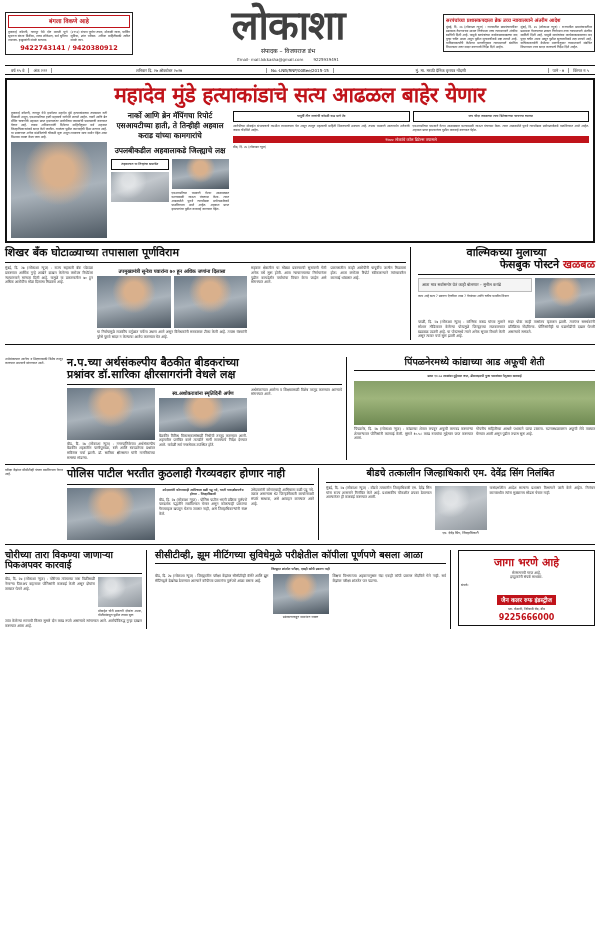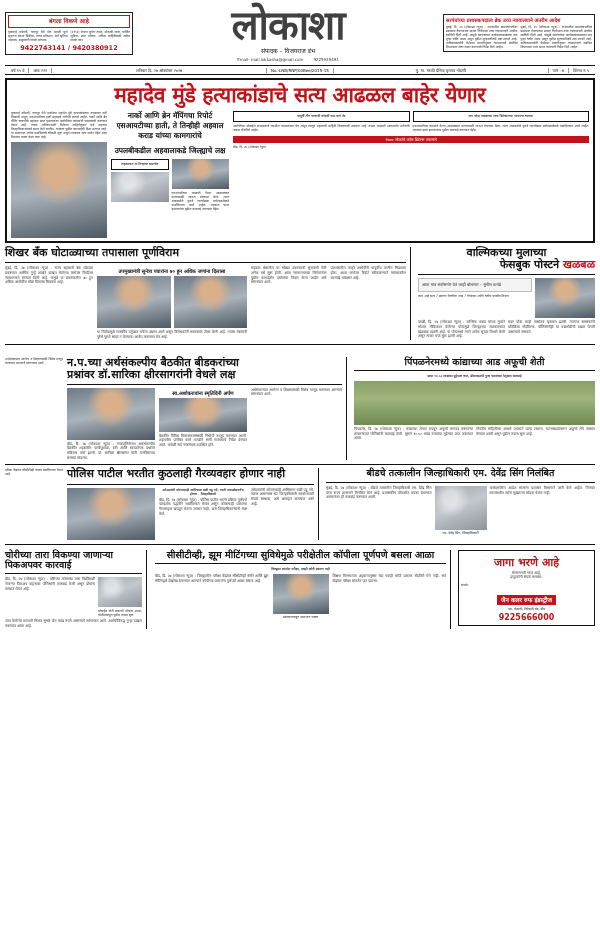--- a/index.html
+++ b/index.html
@@ -307,21 +307,21 @@
         <div style="flex:1" class="tiny2">बीड, दि. २७ (लोकाशा न्यूज) : चोरीच्या तांब्याच्या तारा विक्रीसाठी नेणाऱ्या पिकअप वाहनावर पोलिसांनी कारवाई केली असून दोघांना ताब्यात घेतले आहे.</div>
         <div style="width:44px">
           <div class="ph" style="height:30px"></div>
           <div class="tiny" style="margin-top:2px">मोबाईल चोरी प्रकरणी दोघांना अटक, पोलीसांकडून पुढील तपास सुरू</div>
         </div>
       </div>
       <div class="tiny2" style="margin-top:2px">जप्त केलेल्या मालाची किंमत सुमारे दोन लाख रुपये असल्याचे सांगण्यात आले. आरोपींविरुद्ध गुन्हा दाखल करण्यात आला आहे.</div>
     </div>
 
     <div style="width:300px;border-right:1px solid #111;padding:0 4px">
-      <div class="sechead xs" style="text-align:center">सीसीटीव्ही, झूम मीटिंगच्या सुविधेमुळे परीक्षेतील कॉपीला पूर्णपणे बसला आळा</div>
+      <div class="sechead xs" style="text-align:left">सीसीटीव्ही, झूम मीटिंगच्या सुविधेमुळे परीक्षेतील कॉपीला पूर्णपणे बसला आळा</div>
       <div class="rule"></div>
       <div class="tiny" style="text-align:center;font-weight:bold">जिल्ह्यात शांततेत परीक्षा, एकही कॉपी प्रकरण नाही</div>
       <div style="display:flex;gap:4px;margin-top:3px">
         <div style="flex:1" class="tiny2">बीड, दि. २७ (लोकाशा न्यूज) : जिल्ह्यातील परीक्षा केंद्रांवर सीसीटीव्ही कॅमेरे आणि झूम मीटिंगद्वारे देखरेख ठेवण्यात आल्याने कॉपीच्या प्रकारांना पूर्णपणे आळा बसला आहे.</div>
         <div style="width:56px">
           <div class="ph skin" style="height:40px"></div>
           <div class="cap">प्रशासनाकडून समाधान व्यक्त</div>
         </div>
         <div style="flex:1" class="tiny2">शिक्षण विभागाच्या अहवालानुसार यंदा एकही कॉपी प्रकरण नोंदविले गेले नाही. सर्व केंद्रांवर परीक्षा शांततेत पार पडल्या.</div>
       </div>

